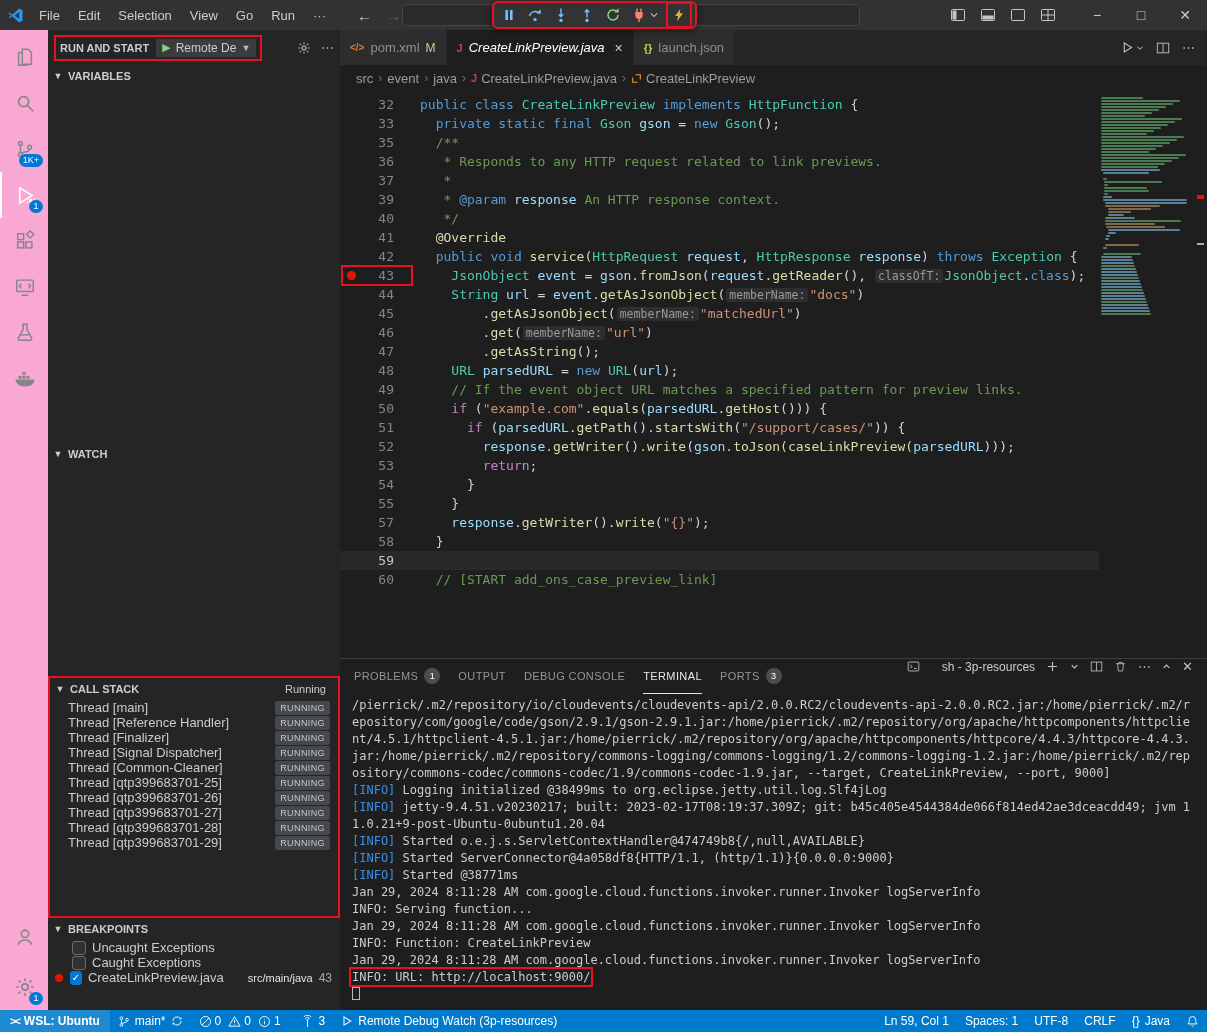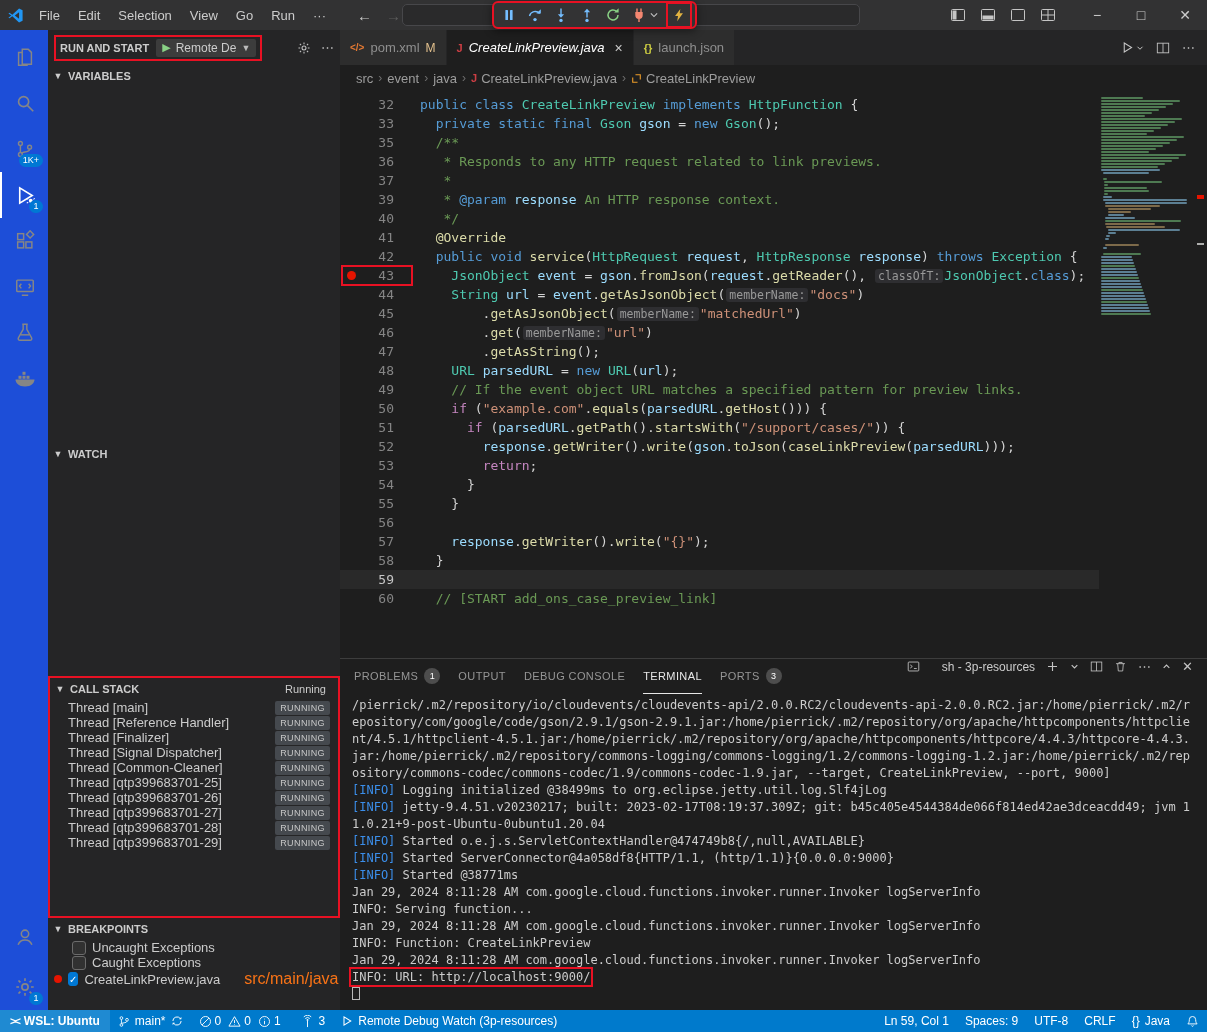--- a/index.html
+++ b/index.html
@@ -23,21 +23,21 @@
   .hl-light{border:2px solid #e81123;padding:1px;display:flex;margin-left:3px}
   .win-controls{margin-left:auto;display:flex;align-items:center;height:30px}
   .layout-icons{display:flex;align-items:center;gap:4px;margin-right:14px}
   .layout-icons span{width:26px;height:26px;display:flex;align-items:center;justify-content:center;color:#c5c5c5}
   .win-btn{width:44px;height:30px;display:flex;align-items:center;justify-content:center;color:#cccccc;font-size:14px}
 
   
   .main{flex:1;display:flex;min-height:0}
 
   
-  .activitybar{flex:0 0 48px;background:#1d4ed8;display:flex;flex-direction:column;align-items:stretch;padding-top:4px}
+  .activitybar{flex:0 0 48px;background:#f9a8d4;display:flex;flex-direction:column;align-items:stretch;padding-top:4px}
   .ab-icon{height:46px;display:flex;align-items:center;justify-content:center;color:#868686;position:relative;border-left:2px solid transparent}
   .ab-icon.active{color:#ffffff;border-left-color:#ffffff}
   .ab-badge{position:absolute;bottom:5px;right:5px;background:#0078d4;color:#fff;border-radius:9px;font-size:9px;line-height:1;
     padding:2px 4px;min-width:14px;text-align:center}
   .ab-bottom{margin-top:auto;margin-bottom:4px}
 
   
   .sidebar{flex:0 0 292px;background:#252526;display:flex;flex-direction:column;overflow:hidden}
   .sb-header{flex:0 0 35px;display:flex;align-items:center;padding:0 6px;gap:6px}
   .hl-box{border:2px solid #e81123;padding:2px 4px;display:flex;align-items:center;gap:7px}
@@ -52,21 +52,21 @@
   .var-body{flex:0 0 356px}
   .watch-body{flex:0 0 211px}
   .cs-section{flex:0 0 242px;border:2px solid #e81123;display:flex;flex-direction:column;overflow:hidden}
   .thread-row{flex:0 0 22px;display:flex;align-items:center;padding:0 8px 0 18px;color:#cccccc}
   .thread-state{margin-left:auto;background:#45494e;color:#c8c8c8;font-size:9px;letter-spacing:.4px;border-radius:2px;padding:2px 5px}
   .bp-row{flex:0 0 21px;display:flex;align-items:center;gap:6px;padding:0 8px 0 6px;color:#cccccc}
   .bp-dot-col{width:12px;display:flex;justify-content:center}
   .dot-red{width:8px;height:8px;border-radius:50%;background:#e51400}
   .cb{width:14px;height:14px;border:1px solid #6b6b6b;border-radius:3px;background:#313131;display:flex;align-items:center;justify-content:center;color:#fff;font-size:10px}
   .cb.checked{background:#0078d4;border-color:#0078d4}
-  .bp-path{color:#f97316;font-size:16px;margin-left:18px}
+  .bp-path{color:#e5e5e5;font-size:11px;margin-left:18px}
   .bp-line{margin-left:auto;color:#aaaaaa;font-size:12px}
 
   
   .editor-col{flex:1;display:flex;flex-direction:column;min-width:0;background:#1e1e1e}
   .tabbar{flex:0 0 35px;background:#252526;display:flex;align-items:stretch}
   .tab{display:flex;align-items:center;gap:6px;padding:0 10px;background:#2d2d2d;border-right:1px solid #252526;color:#8f8f8f;white-space:nowrap}
   .tab.active{background:#1e1e1e;color:#ffffff}
   .tab.active .tab-label{font-style:italic}
   .file-ico{font-weight:bold;font-size:10px}
   .ico-java{color:#cc3e44;font-size:11px}
@@ -501,21 +501,20 @@
             <div class="code-line"><span class="ln-dot"></span><span class="ln-num">46</span><span class="ln-gap"></span><span><span class="tok-p">        .</span><span class="tok-f">get</span><span class="tok-p">(</span><span class="tok-h">memberName:</span><span class="tok-s">"url"</span><span class="tok-p">)</span></span></div>
             <div class="code-line"><span class="ln-dot"></span><span class="ln-num">47</span><span class="ln-gap"></span><span><span class="tok-p">        .</span><span class="tok-f">getAsString</span><span class="tok-p">();</span></span></div>
             <div class="code-line"><span class="ln-dot"></span><span class="ln-num">48</span><span class="ln-gap"></span><span><span class="tok-p">    </span><span class="tok-t">URL </span><span class="tok-v">parsedURL </span><span class="tok-p">= </span><span class="tok-k">new </span><span class="tok-t">URL</span><span class="tok-p">(</span><span class="tok-v">url</span><span class="tok-p">);</span></span></div>
             <div class="code-line"><span class="ln-dot"></span><span class="ln-num">49</span><span class="ln-gap"></span><span><span class="tok-m">    // If the event object URL matches a specified pattern for preview links.</span></span></div>
             <div class="code-line"><span class="ln-dot"></span><span class="ln-num">50</span><span class="ln-gap"></span><span><span class="tok-p">    </span><span class="tok-c">if </span><span class="tok-p">(</span><span class="tok-s">"example.com"</span><span class="tok-p">.</span><span class="tok-f">equals</span><span class="tok-p">(</span><span class="tok-v">parsedURL</span><span class="tok-p">.</span><span class="tok-f">getHost</span><span class="tok-p">())) {</span></span></div>
             <div class="code-line"><span class="ln-dot"></span><span class="ln-num">51</span><span class="ln-gap"></span><span><span class="tok-p">      </span><span class="tok-c">if </span><span class="tok-p">(</span><span class="tok-v">parsedURL</span><span class="tok-p">.</span><span class="tok-f">getPath</span><span class="tok-p">().</span><span class="tok-f">startsWith</span><span class="tok-p">(</span><span class="tok-s">"/support/cases/"</span><span class="tok-p">)) {</span></span></div>
             <div class="code-line"><span class="ln-dot"></span><span class="ln-num">52</span><span class="ln-gap"></span><span><span class="tok-p">        </span><span class="tok-v">response</span><span class="tok-p">.</span><span class="tok-f">getWriter</span><span class="tok-p">().</span><span class="tok-f">write</span><span class="tok-p">(</span><span class="tok-v">gson</span><span class="tok-p">.</span><span class="tok-f">toJson</span><span class="tok-p">(</span><span class="tok-f">caseLinkPreview</span><span class="tok-p">(</span><span class="tok-v">parsedURL</span><span class="tok-p">)));</span></span></div>
             <div class="code-line"><span class="ln-dot"></span><span class="ln-num">53</span><span class="ln-gap"></span><span><span class="tok-p">        </span><span class="tok-c">return</span><span class="tok-p">;</span></span></div>
             <div class="code-line"><span class="ln-dot"></span><span class="ln-num">54</span><span class="ln-gap"></span><span><span class="tok-p">      }</span></span></div>
             <div class="code-line"><span class="ln-dot"></span><span class="ln-num">55</span><span class="ln-gap"></span><span><span class="tok-p">    }</span></span></div>
-            <div class="code-line"><span class="ln-dot"></span><span class="ln-num">56</span><span class="ln-gap"></span><span></span></div>
             <div class="code-line"><span class="ln-dot"></span><span class="ln-num">57</span><span class="ln-gap"></span><span><span class="tok-p">    </span><span class="tok-v">response</span><span class="tok-p">.</span><span class="tok-f">getWriter</span><span class="tok-p">().</span><span class="tok-f">write</span><span class="tok-p">(</span><span class="tok-s">"{}"</span><span class="tok-p">);</span></span></div>
             <div class="code-line"><span class="ln-dot"></span><span class="ln-num">58</span><span class="ln-gap"></span><span><span class="tok-p">  }</span></span></div>
             <div class="code-line current"><span class="ln-dot"></span><span class="ln-num">59</span><span class="ln-gap"></span><span></span></div>
             <div class="code-line"><span class="ln-dot"></span><span class="ln-num">60</span><span class="ln-gap"></span><span><span class="tok-m">  // [START add_ons_case_preview_link]</span></span></div>
           </div>
         <div class="minimap" id="minimap">
             <div class="mm-row" style="background: rgb(78, 122, 82); width: 42px; margin-left: 2px;"></div>
             <div class="mm-row" style="background: rgb(78, 122, 82); width: 79px; margin-left: 2px;"></div>
             <div class="mm-row" style="background: rgb(78, 122, 82); width: 72px; margin-left: 2px;"></div>
             <div class="mm-row" style="background: rgb(78, 122, 82); width: 65px; margin-left: 2px;"></div>
@@ -704,21 +703,21 @@
       <svg width="12" height="12" viewBox="0 0 16 16">
           <path d="M4 2.5v11l9-5.5z" fill="none" stroke="#fff" stroke-width="1.4"></path>
         </svg>
       <span>Remote Debug Watch (3p-resources)</span>
     </div>
     <div class="sb-right" id="status-right">
       <div class="sb-item">
           <span>Ln 59, Col 1</span>
         </div>
         <div class="sb-item">
-          <span>Spaces: 9</span>
+          <span>Spaces: 1</span>
         </div>
         <div class="sb-item">
           <span>UTF-8</span>
         </div>
         <div class="sb-item">
           <span>CRLF</span>
         </div>
         <div class="sb-item">
           <span>{}</span>
           <span>Java</span>

